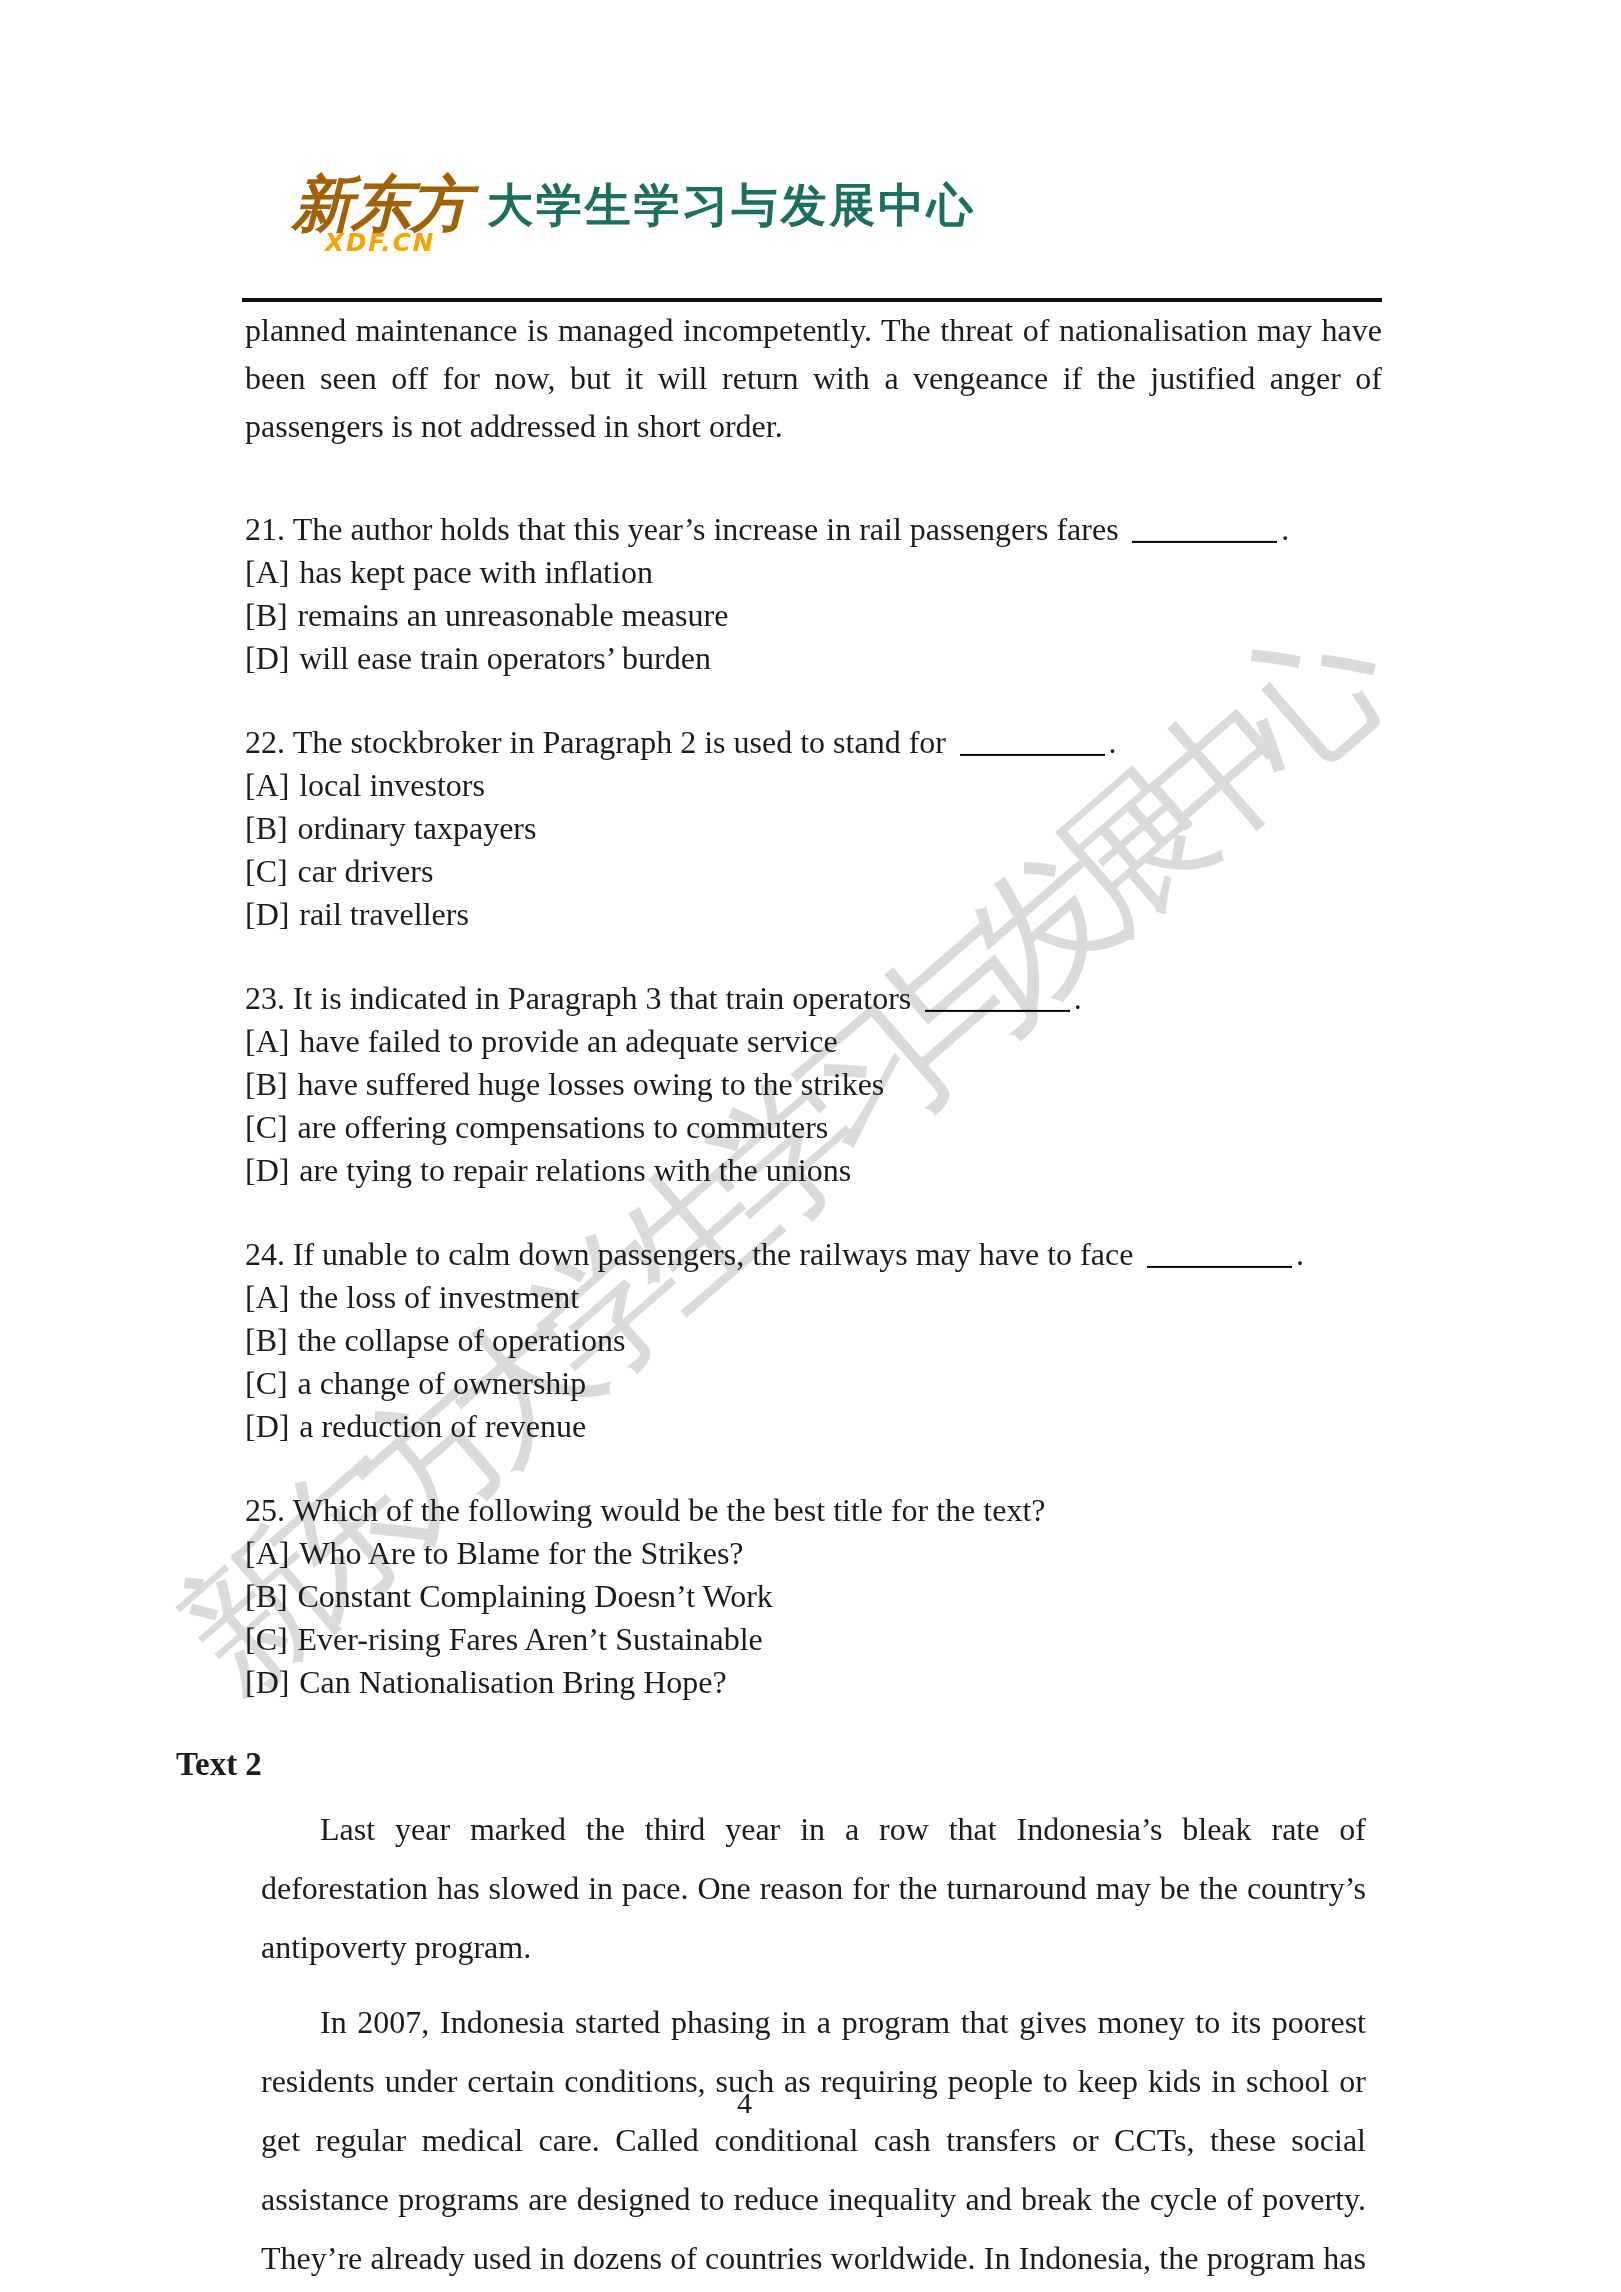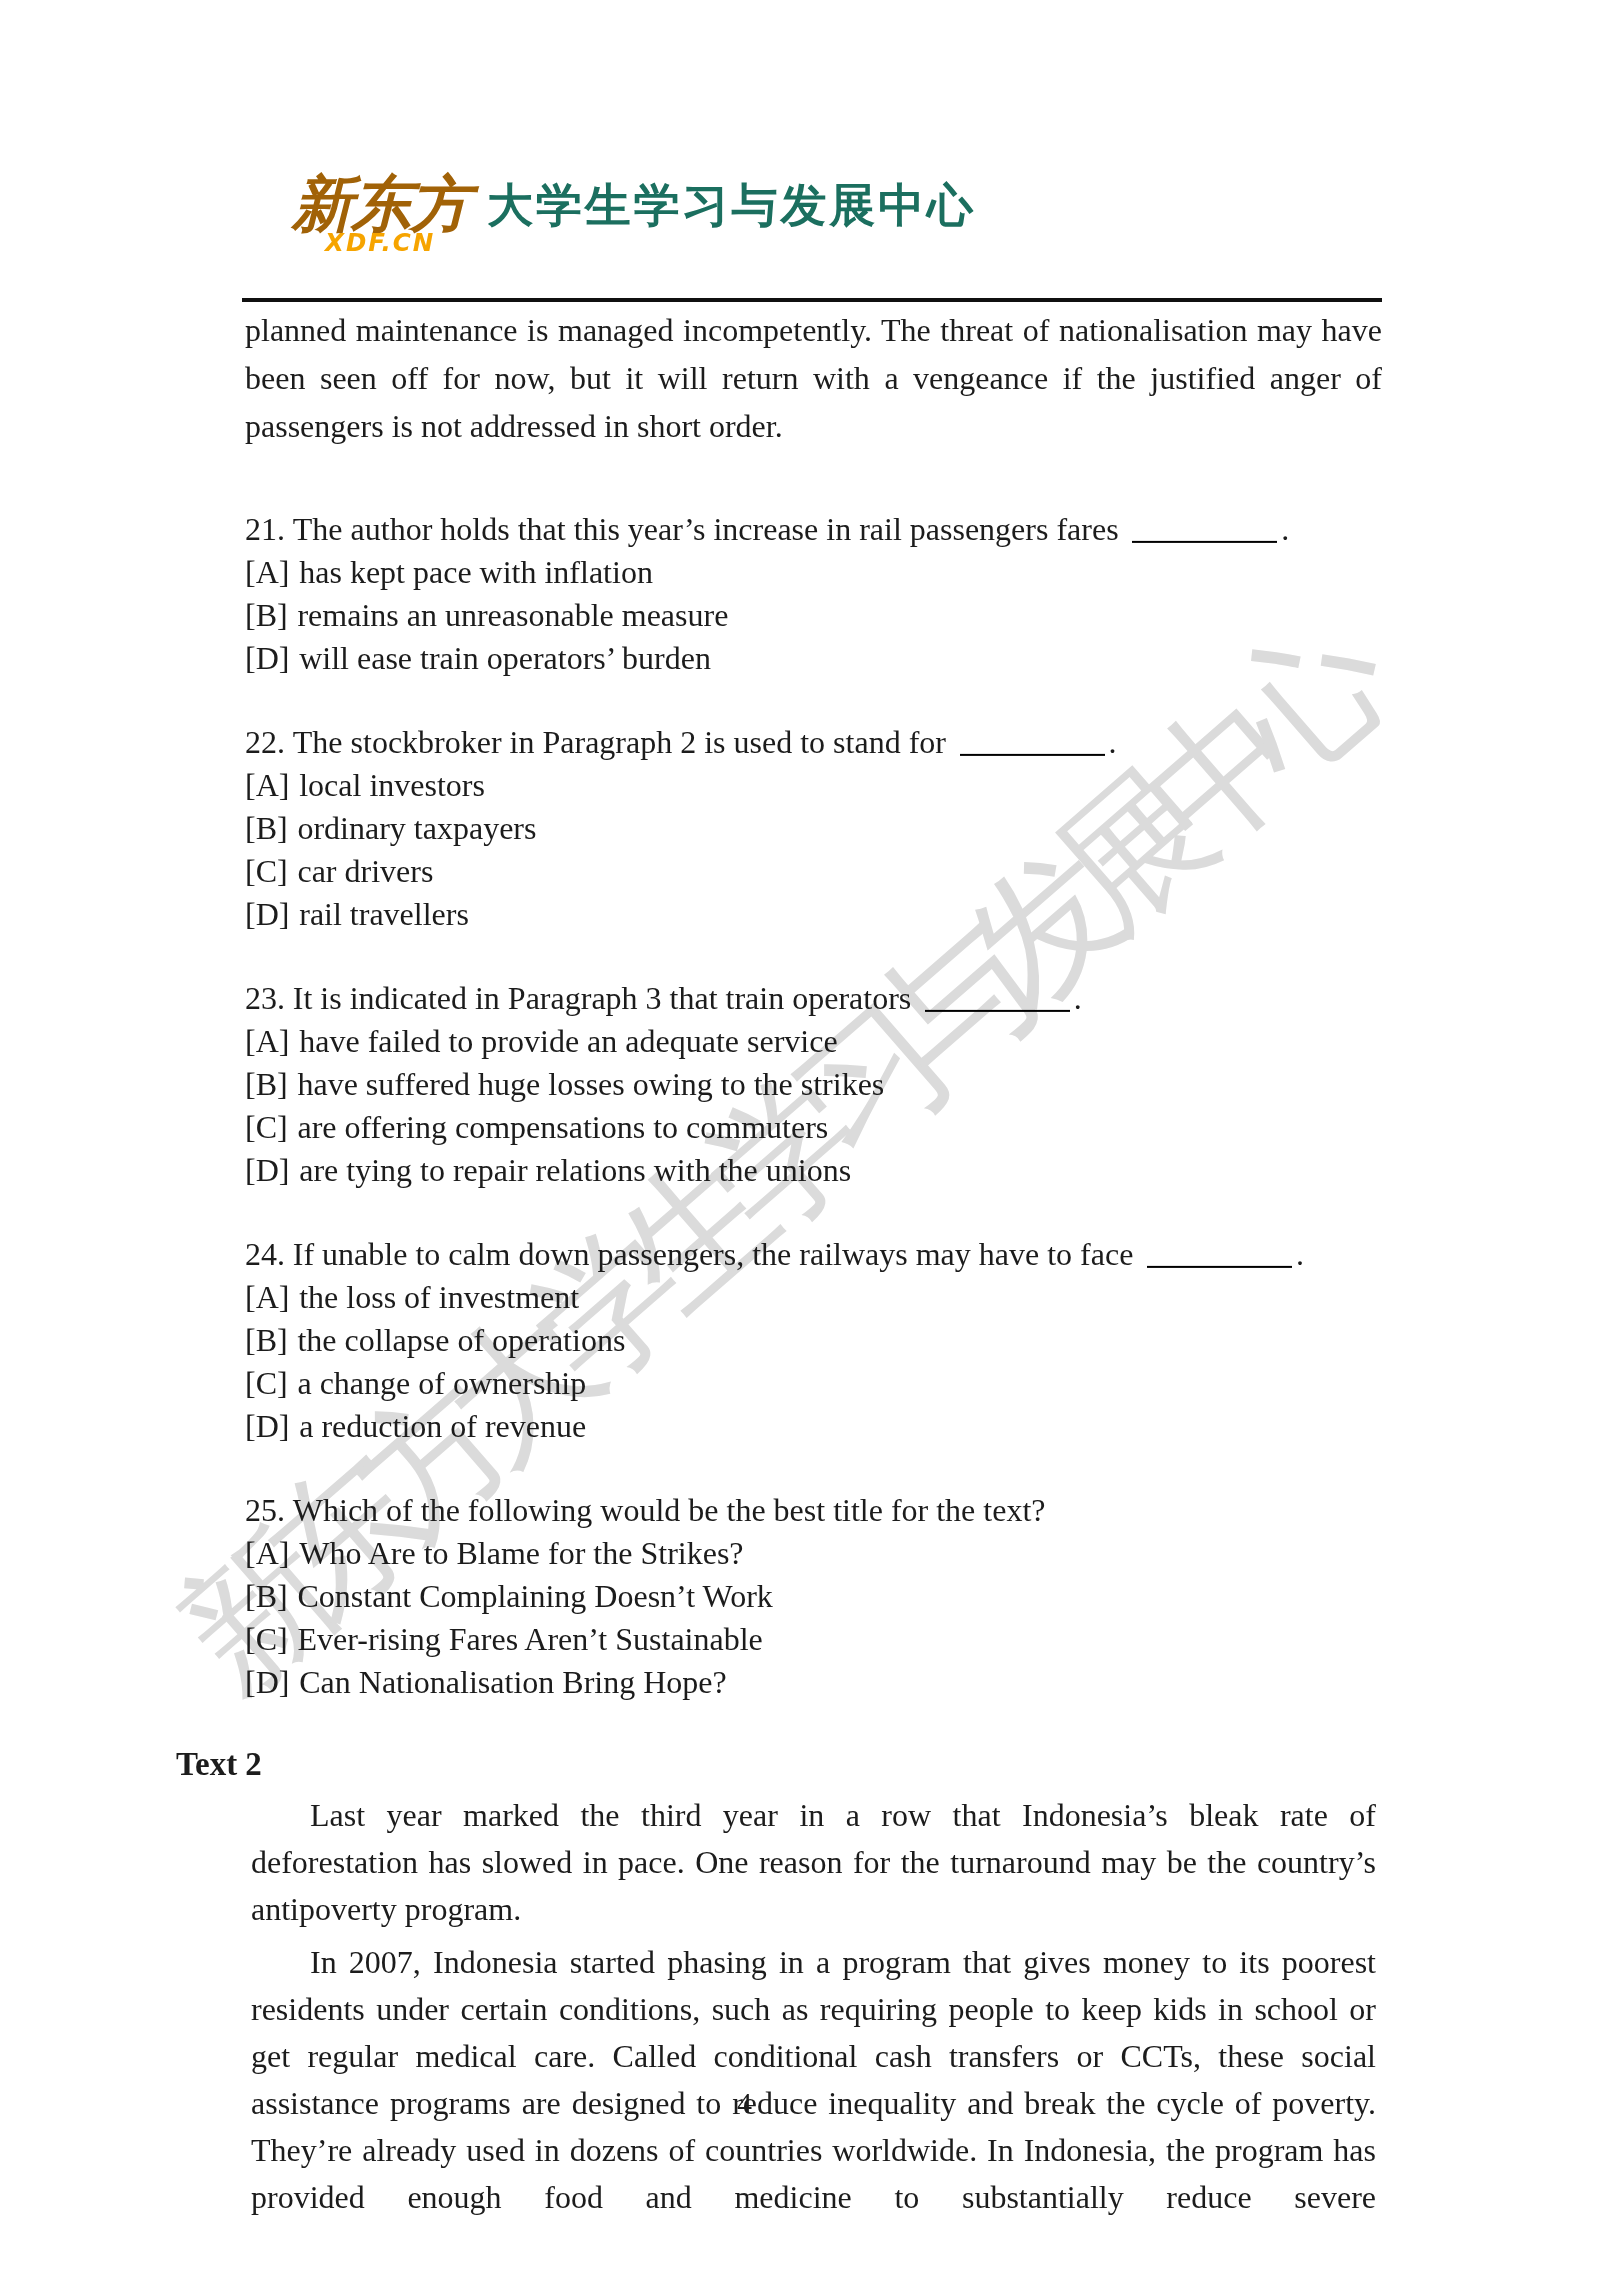--- a/index.html
+++ b/index.html
@@ -59,21 +59,21 @@
     margin:0 3.9px 0 13.7px;vertical-align:baseline;
     transform:translateY(2.9px);
   }
   .opt .opt-label{margin-right:9.8px;}
   .text2-heading{
     position:relative;left:-69px;
     margin:21.6px 0 7.8px 0;
     font-size:33px;line-height:39px;font-weight:bold;
     text-align:left;
   }
-  .t2p{margin:6px;line-height:47px;text-align:justify;text-indent:59px;}
+  .t2p{margin:16px;line-height:59px;text-align:justify;text-indent:59px;}
   .t2p.fill-last{text-align-last:justify;}
   .page-number{
     position:absolute;left:245px;top:2086px;width:1137px;
     text-align:center;font-size:30px;z-index:1;
   }
   .page-number .num{position:relative;left:-69px;}
 </style>
 </head>
 <body>
 

